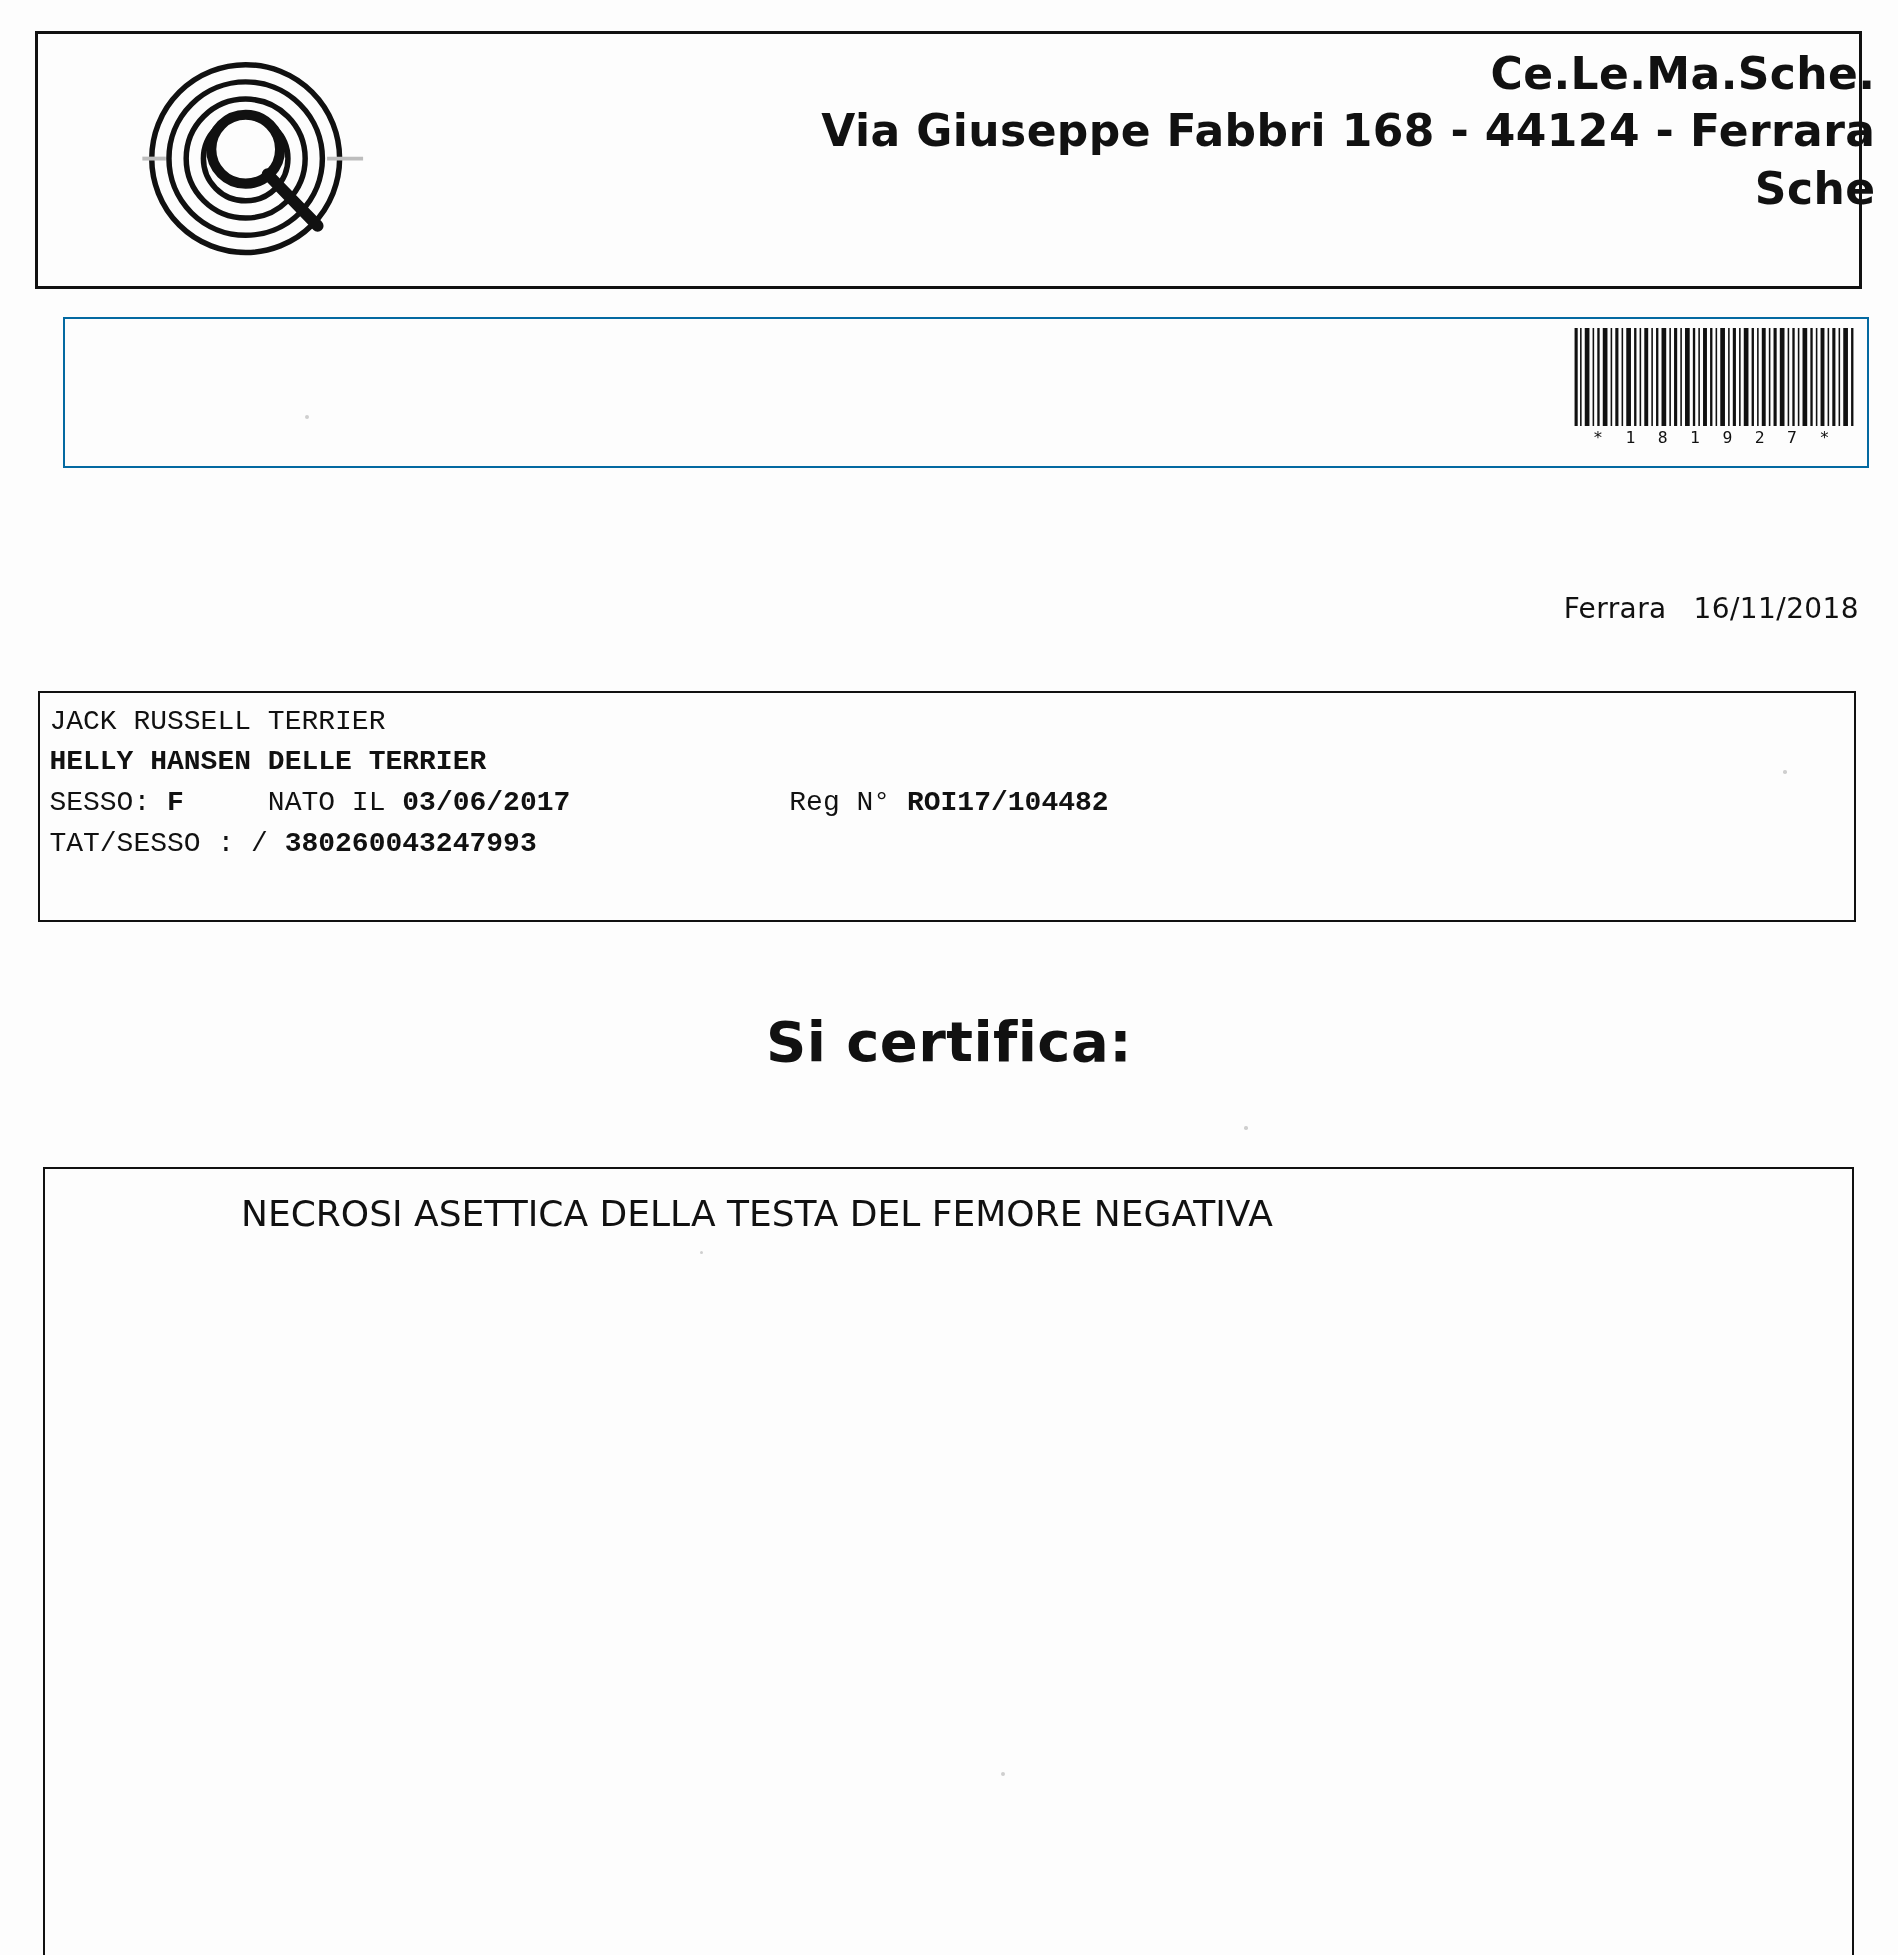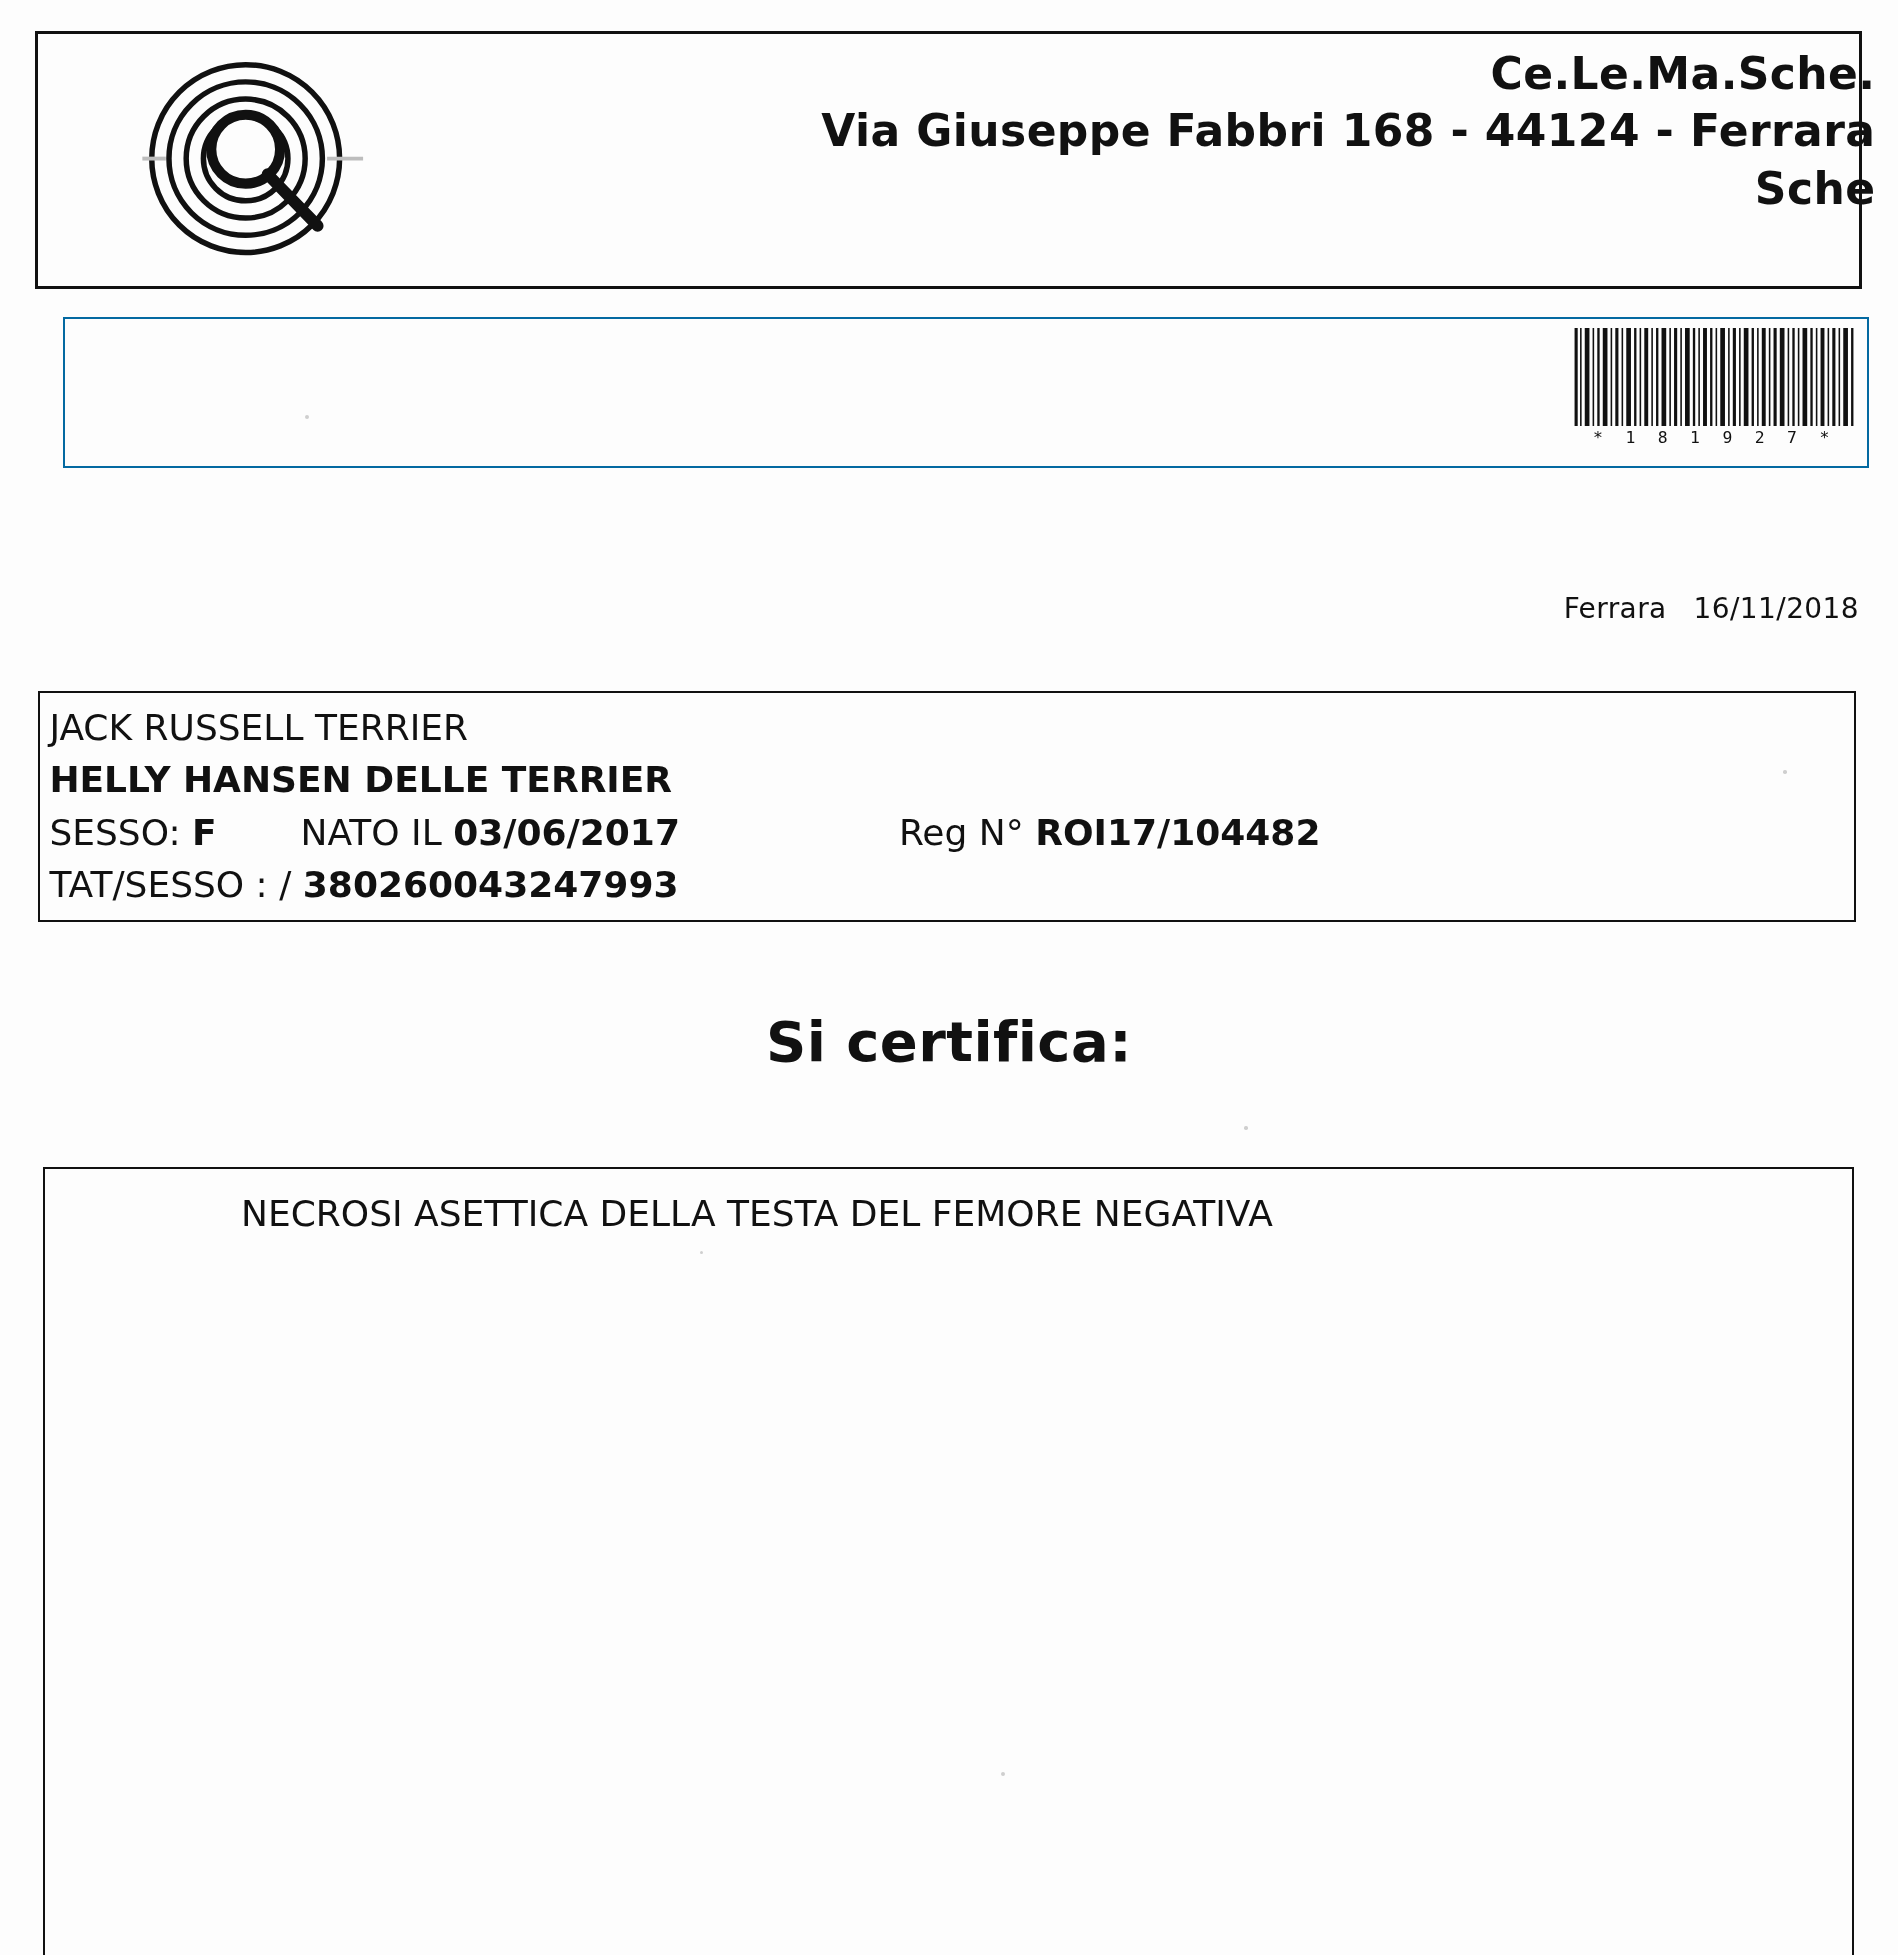--- a/index.html
+++ b/index.html
@@ -100,23 +100,24 @@
     position: absolute;
     left: 38px;
     top: 691px;
     width: 1818px;
     height: 231px;
     border: 2px solid #111;
     box-sizing: border-box;
     padding: 8.6px 0 0 9.4px;
   }
   .subj-line {
-    font-size: 36px;
+    font-size: 28px;
     line-height: 1.46;
     white-space: nowrap;
+    font-family: Liberation Mono, monospace;
   }
   .subj-line b { font-weight: bold; }
   .sp-sex { display: inline-block; width: 84px; }
   .sp-reg { display: inline-block; width: 219px; }
 
   
   .certify {
     position: absolute;
     left: 0;
     top: 1009px;

